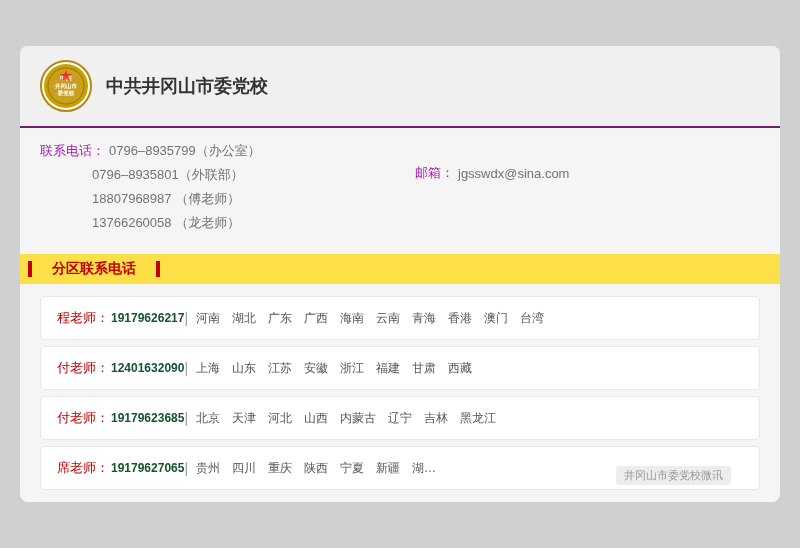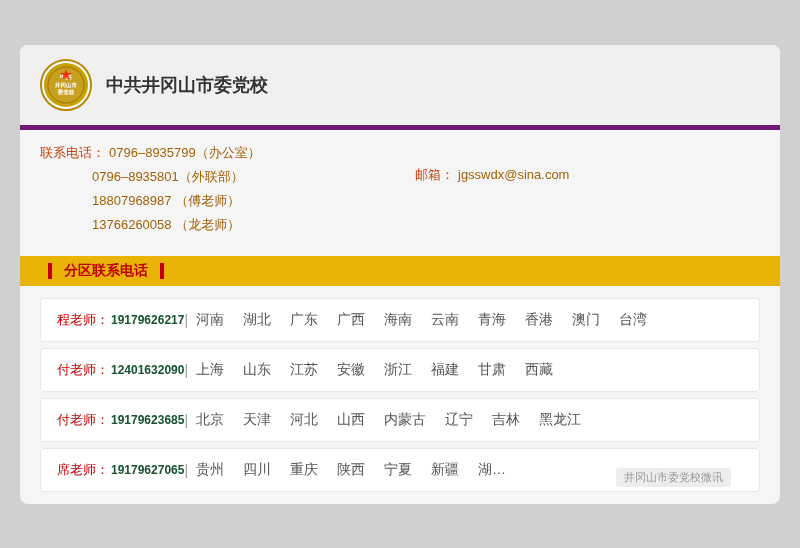--- a/index.html
+++ b/index.html
@@ -18,21 +18,21 @@
       border-radius: 8px;
       overflow: hidden;
       padding: 0;
     }
     .header {
       background: #f0f0f0;
       padding: 14px 20px;
       display: flex;
       align-items: center;
       gap: 14px;
-      border-bottom: 5px solid #701a75;
+      border-bottom: 2px solid #701a75;
     }
     .logo-circle {
       width: 52px;
       height: 52px;
       border-radius: 50%;
       border: 2px solid #b8860b;
       background: #fff;
       display: flex;
       align-items: center;
       justify-content: center;
@@ -73,36 +73,36 @@
       margin-top: 22px;
     }
     .info-row {
       display: flex;
       align-items: center;
       margin-bottom: 6px;
       font-size: 13px;
       color: #444;
     }
     .info-row .label {
-      color: #c2410c;
+      color: #a21caf;
       white-space: nowrap;
       margin-right: 4px;
     }
     .info-row .value {
-      color: #a16207;
+      color: #737373;
     }
     .info-row-indent {
       padding-left: 52px;
     }
     .section-divider {
-      background: #eab308;
-      padding: 6px 28px;
-      display: flex;
-      align-items: center;
-      gap: 8px;
+      background: #fde047;
+      padding: 6px 8px;
+      display: flex;
+      align-items: center;
+      gap: 16px;
     }
     .divider-line-left {
       width: 4px;
       height: 16px;
       background: #c00000;
       display: inline-block;
     }
     .divider-line-right {
       width: 4px;
       height: 16px;
@@ -139,24 +139,24 @@
       font-weight: bold;
       color: #14532d;
       white-space: nowrap;
     }
     .contact-separator {
       color: #999;
       margin-right: 8px;
       font-size: 14px;
     }
     .contact-regions {
-      font-size: 14px;
+      font-size: 12px;
       color: #555;
       display: flex;
-      gap: 19px;
+      gap: 12px;
       flex-wrap: wrap;
     }
     .watermark-overlay {
       position: relative;
     }
   </style>
 </head>
 <body>
 
 <div class="card">

